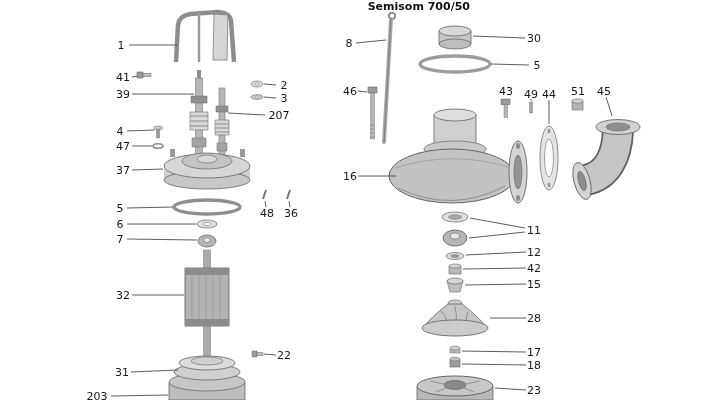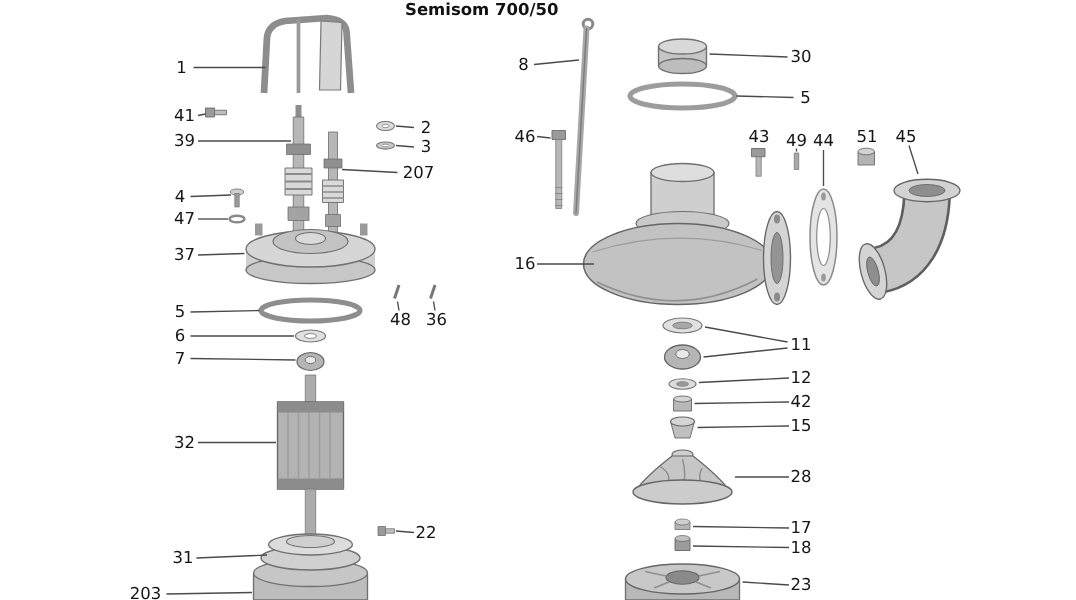--- a/index.html
+++ b/index.html
@@ -1,21 +1,21 @@
 <!DOCTYPE html>
 <html><head>
 <meta charset="utf-8">
 <style>
   html,body{margin:0;padding:0;background:#ffffff}
   #screen{
     position:relative;width:717px;height:400px;background:#ffffff;
     overflow:hidden;font-family:"DejaVu Sans",sans-serif;
   }
   .title{
-    position:absolute;top:0;left:270px;width:200px;text-align:left;
+    position:absolute;top:0;left:270px;width:200px;text-align:right;
     font-size:11px;font-weight:600;color:#111;
   }
   svg{position:absolute;top:0;left:0}
   text.lbl{
     font-family:"DejaVu Sans",sans-serif;font-size:11px;fill:#161616;
     text-anchor:middle;
   }
   line.ldr{stroke:#4a4a4a;stroke-width:0.9}
 </style>
 </head>

